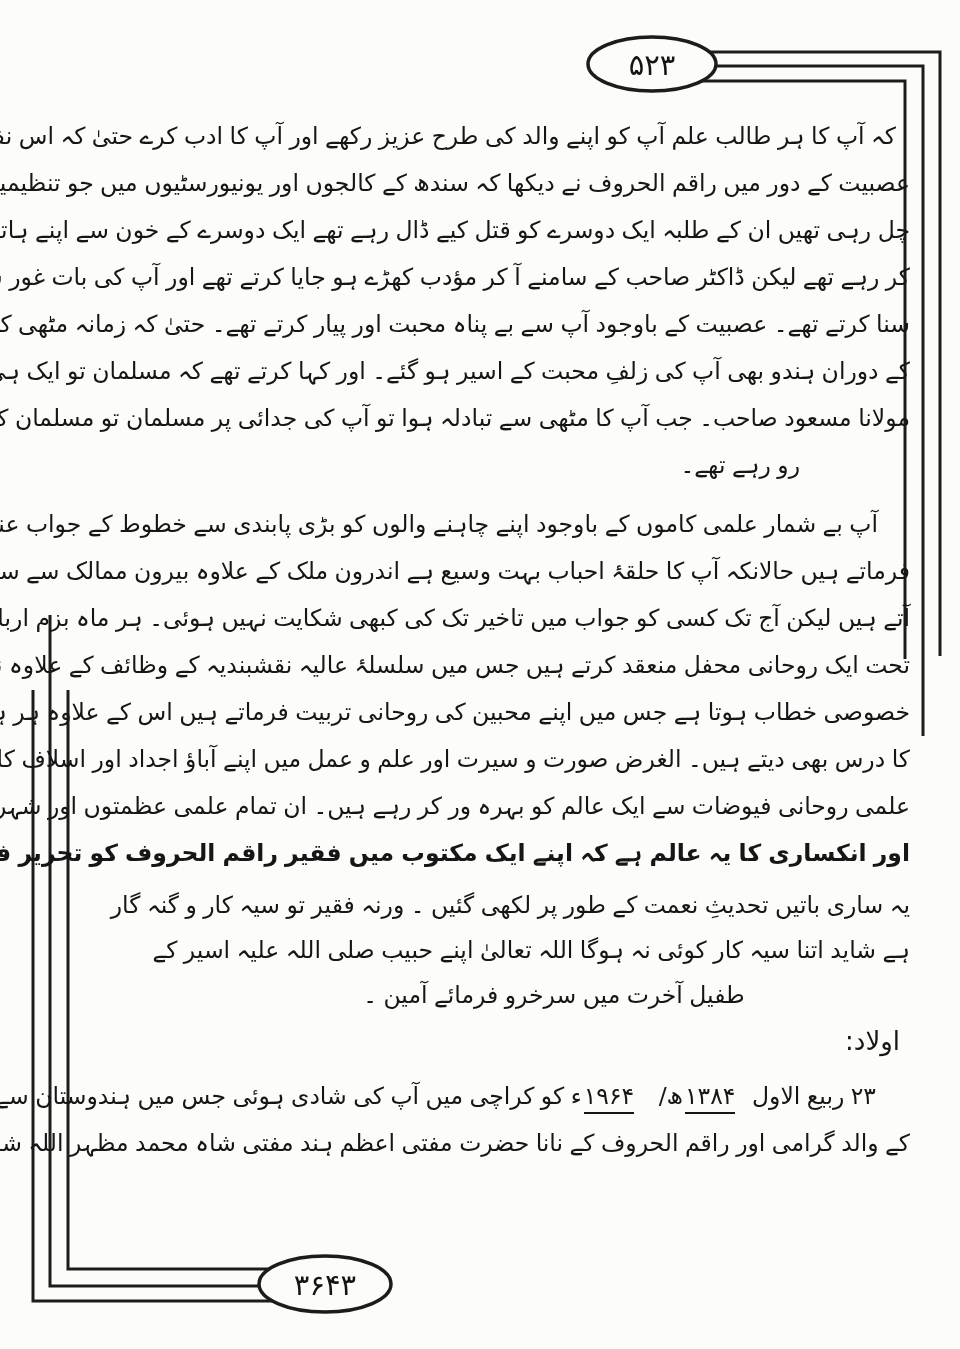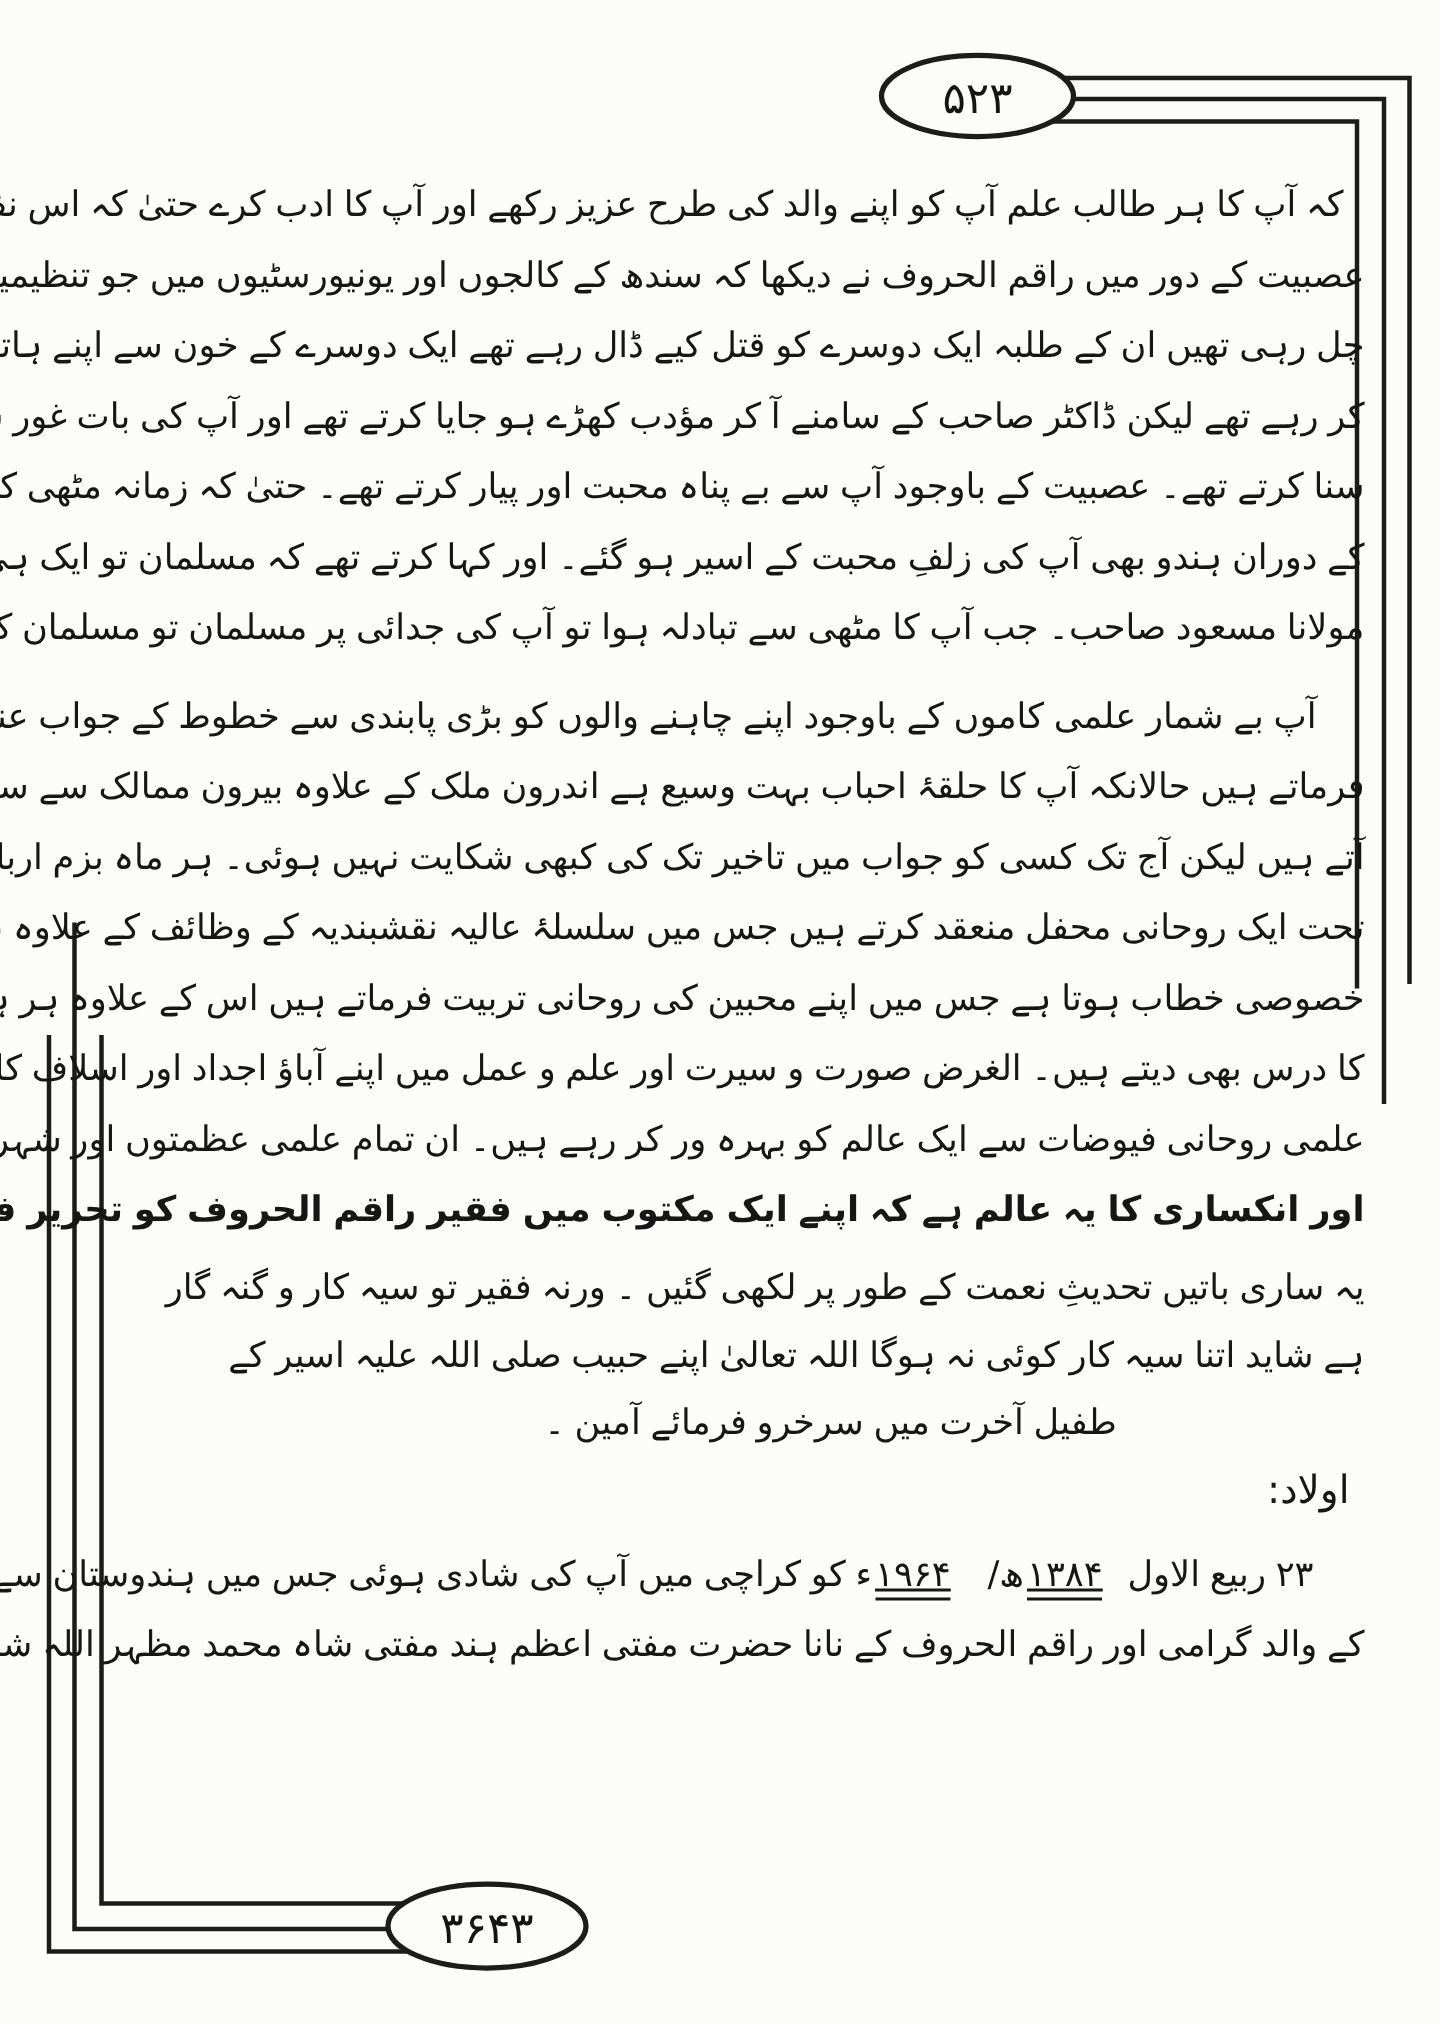--- a/index.html
+++ b/index.html
@@ -32,21 +32,21 @@
   .quote .line { height:45px; line-height:45px; text-align:left; text-align-last:center; }
   .heading {
     height:47px; line-height:47px;
     font-size:26px; text-align:right; padding-right:10px;
   }
   .p3 { margin-top:8px; }
   .p3 .line:nth-child(1) { padding-right:34px; }
   .p3 .line:nth-child(3) { text-align-last:right; }
   .u {
     border-bottom:2px solid #161616; padding-bottom:2px;
-    margin-right:10px; margin-left:2px;text-decoration:underline;
+    margin-right:10px; margin-left:2px;
   }
   .mid { margin-left:8px; }
 </style>
 </head>
 <body>
 
 <div class="page">
 
   <svg class="frame" width="960" height="1349" viewBox="0 0 960 1349">
 
@@ -66,20 +66,21 @@
 
   <div class="textblock">
     <div class="para p1">
         <div class="line">کہ آپ کا ہر طالب علم آپ کو اپنے والد کی طرح عزیز رکھے اور آپ کا ادب کرے حتیٰ کہ اس نفرت اور</div>
         <div class="line">عصبیت کے دور میں راقم الحروف نے دیکھا کہ سندھ کے کالجوں اور یونیورسٹیوں میں جو تنظیمیں عصبیت پر</div>
         <div class="line">چل رہی تھیں ان کے طلبہ ایک دوسرے کو قتل کیے ڈال رہے تھے ایک دوسرے کے خون سے اپنے ہاتھ رنگین</div>
         <div class="line">کر رہے تھے لیکن ڈاکٹر صاحب کے سامنے آ کر مؤدب کھڑے ہو جایا کرتے تھے اور آپ کی بات غور سے</div>
         <div class="line">سنا کرتے تھے۔ عصبیت کے باوجود آپ سے بے پناہ محبت اور پیار کرتے تھے۔ حتیٰ کہ زمانہ مٹھی کے قیام</div>
         <div class="line">کے دوران ہندو بھی آپ کی زلفِ محبت کے اسیر ہو گئے۔ اور کہا کرتے تھے کہ مسلمان تو ایک ہی دیکھا ہے</div>
         <div class="line">مولانا مسعود صاحب۔ جب آپ کا مٹھی سے تبادلہ ہوا تو آپ کی جدائی پر مسلمان تو مسلمان کافر اور ہندو بھی</div>
+        <div class="line">رو رہے تھے۔</div>
       </div>
 
     <div class="para p2">
         <div class="line">آپ بے شمار علمی کاموں کے باوجود اپنے چاہنے والوں کو بڑی پابندی سے خطوط کے جواب عنایت</div>
         <div class="line">فرماتے ہیں حالانکہ آپ کا حلقۂ احباب بہت وسیع ہے اندرون ملک کے علاوہ بیرون ممالک سے سیکڑوں خطوط</div>
         <div class="line">آتے ہیں لیکن آج تک کسی کو جواب میں تاخیر تک کی کبھی شکایت نہیں ہوئی۔ ہر ماہ بزم اربابِ طریقت کے</div>
         <div class="line">تحت ایک روحانی محفل منعقد کرتے ہیں جس میں سلسلۂ عالیہ نقشبندیہ کے وظائف کے علاوہ نعت اور آپ کا</div>
         <div class="line">خصوصی خطاب ہوتا ہے جس میں اپنے محبین کی روحانی تربیت فرماتے ہیں اس کے علاوہ ہر ہفتہ مکتوبات امام ربانی</div>
         <div class="line">کا درس بھی دیتے ہیں۔ الغرض صورت و سیرت اور علم و عمل میں اپنے آباؤ اجداد اور اسلاف کا نمونہ ہیں اور</div>
         <div class="line">علمی روحانی فیوضات سے ایک عالم کو بہرہ ور کر رہے ہیں۔ ان تمام علمی عظمتوں اور شہرتوں کے باوجود تواضع</div>

